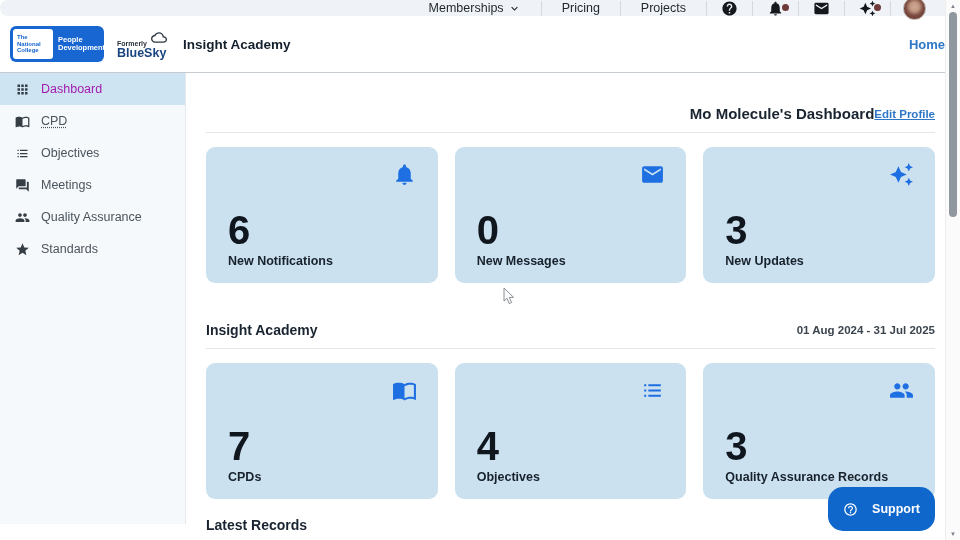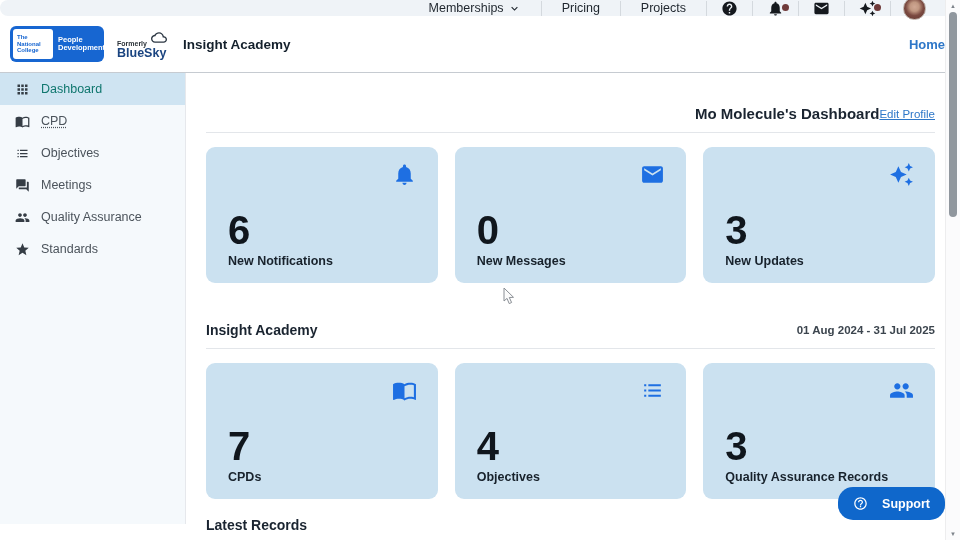--- a/index.html
+++ b/index.html
@@ -33,41 +33,41 @@
   .app-title { font-size:13.5px; font-weight:bold; color:#14202c; margin-left:16px; }
   .home-link { margin-left:auto; font-size:13px; font-weight:bold; color:#2e77c8; cursor:pointer; }
 
   
   .content-row { display:flex; height:451px; }
   .sidebar { width:185px; background:#f5f9fc; height:100%; flex:none; }
   .side-item { height:32px; display:flex; align-items:center; padding-left:15px; gap:11px; cursor:pointer; }
   .side-item svg { width:15px; height:15px; fill:#353d45; flex:none; }
   .side-label { font-size:12.5px; color:#4b535b; }
   .side-item.active { background:#cfe4f2; }
-  .side-item.active .side-label { color:#0f766e; }
+  .side-item.active .side-label { color:#a21caf; }
   .dotted { text-decoration:underline dotted; text-underline-offset:2px; }
 
   .main { width:760px; border-left:1px solid #e6e8ec; padding:10px 10px 0 20px; position:relative; background:#ffffff; }
   .page-head { display:flex; align-items:center; justify-content:flex-end; margin-top:22px; }
   .page-title { font-size:15px; font-weight:bold; color:#1a2430; }
-  .edit-link { font-size:11.5px; font-weight:normal; color:#2e77c8; text-decoration:underline; cursor:pointer; }
+  .edit-link { font-size:11.5px; font-weight:bold; color:#2e77c8; text-decoration:underline; cursor:pointer; }
   .rule { border:none; border-top:1px solid #e3e6ea; margin-top:10px; }
 
   .cards { display:grid; grid-template-columns:repeat(3,1fr); gap:17px; margin-top:14px; }
   .card { height:136px; background:#cbe1f0; border-radius:9px; position:relative; padding:16px 22px 15px;
           display:flex; flex-direction:column; justify-content:flex-end; cursor:pointer; }
   .card-icon { position:absolute; top:15px; right:21px; width:25px; height:25px; fill:#1e6fe2; }
   .card-value { font-size:40px; font-weight:600; color:#10161d; line-height:42px; }
   .card-label { font-size:12.5px; font-weight:bold; color:#18222c; margin-top:3px; }
 
   .section-head { display:flex; align-items:center; justify-content:space-between; margin-top:39px; }
   .section-title { font-size:14px; font-weight:bold; color:#1a2430; }
   .date-range { font-size:11.5px; font-weight:bold; color:#3c454e; }
 
-  .support-btn { position:absolute; right:0; top:414px; height:33px; background:#0f67cb; border:none; border-radius:15px;
+  .support-btn { position:absolute; right:10px; top:414px; height:44px; background:#0f67cb; border:none; border-radius:15px;
                  display:flex; align-items:center; gap:14px; padding:0 15px; cursor:pointer; }
   .support-btn svg { width:15px; height:15px; fill:#ffffff; }
   .support-btn span { color:#ffffff; font-size:12.5px; font-weight:bold; }
   .next-section { position:absolute; top:444px; left:20px; font-size:14px; font-weight:bold; color:#1a2430; }
 
   
   .scrollbar { position:absolute; right:0; top:0; width:15px; height:540px; background:#fbfbfc; border-left:1px solid #ededee; }
   .sb-arrow { position:absolute; left:0; width:100%; text-align:center; font-size:6px; color:#7d838a; cursor:pointer; }
   .sb-up { top:3px; } .sb-down { bottom:3px; }
   .sb-thumb { position:absolute; top:12px; left:3px; width:8px; height:205px; background:#90979e; border-radius:5px; cursor:pointer; }

